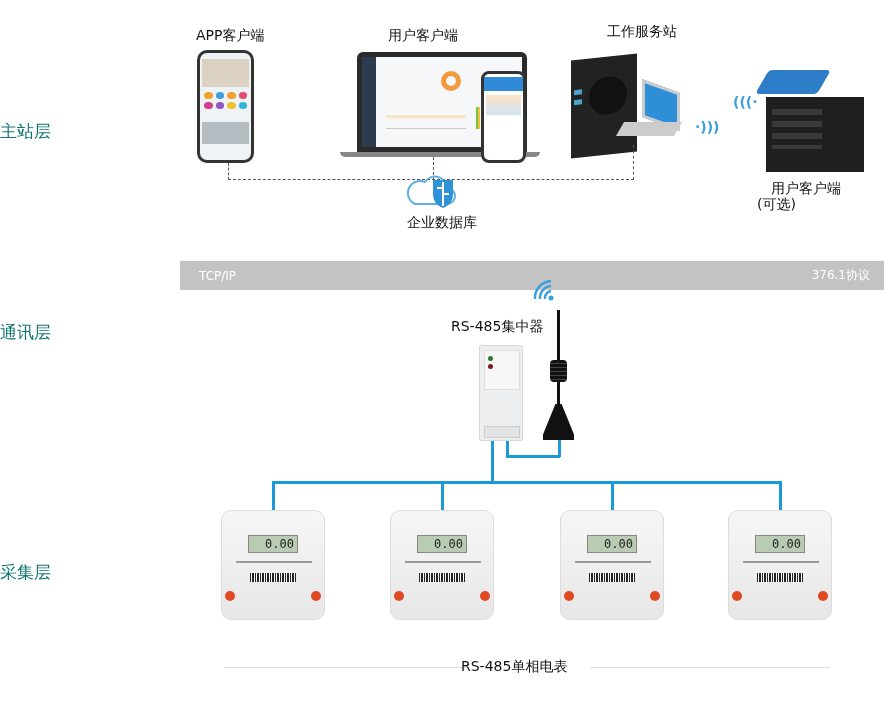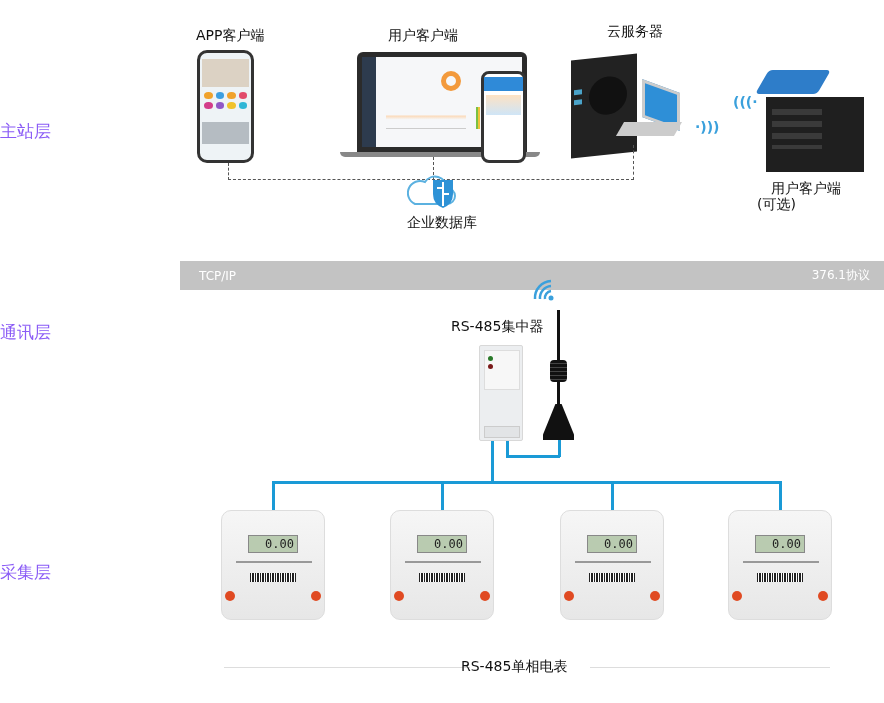--- a/index.html
+++ b/index.html
@@ -1,38 +1,38 @@
 <!DOCTYPE html>
 <html><head>
 <meta charset="utf-8">
 <style>
 *{box-sizing:border-box;margin:0;padding:0}
 body{width:884px;height:703px;background:#fff;position:relative;overflow:hidden;font-family:"DejaVu Sans","Liberation Sans",sans-serif;color:#222}
 .abs{position:absolute}
-.layer-label{font-size:17px;color:#8b5cf6;left:0}
+.layer-label{font-size:17px;color:#0f766e;left:0}
 .cap{font-size:14px;color:#111;text-align:center;white-space:nowrap}
 .band{left:180px;top:261px;width:704px;height:29px;background:#c3c3c3;color:#fff;font-size:12px;display:flex;justify-content:space-between;align-items:center;padding:0 14px 0 19px}
 .dash{border-color:#555;border-style:dashed;border-width:0}
 .blue{background:#1a9ad6}
 .meter{width:104px;height:110px;background:linear-gradient(#f6f6f6,#e7e7e7);border-radius:10px;border:1px solid #ddd}
 .meter .lcd{position:absolute;left:26px;top:24px;width:50px;height:18px;background:#b9cbb0;border:1px solid #888;font-family:"DejaVu Sans Mono",monospace;font-size:12px;text-align:right;padding-right:3px;line-height:16px;color:#222}
 .meter .bar{position:absolute;left:28px;top:62px;width:46px;height:9px;background:repeating-linear-gradient(90deg,#222 0 1px,#fff 1px 2px,#222 2px 4px,#fff 4px 5px)}
 .meter .knob{position:absolute;top:80px;width:10px;height:10px;border-radius:50%;background:#e04a22}
 .meter .tx{position:absolute;left:14px;width:76px;height:2px;background:#999}
 </style>
 </head>
 <body>
 
 <div class="abs layer-label" style="top:120px">主站层</div>
 <div class="abs layer-label" style="top:321px">通讯层</div>
 <div class="abs layer-label" style="top:561px">采集层</div>
 
 <div class="abs cap" style="left:196px;top:27px">APP客户端</div>
 <div class="abs cap" style="left:388px;top:27px">用户客户端</div>
-<div class="abs cap" style="left:607px;top:23px">云服务器</div>
+<div class="abs cap" style="left:607px;top:23px">工作服务站</div>
 <div class="abs cap" style="left:771px;top:180px">用户客户端</div>
 <div class="abs cap" style="left:757px;top:196px">(可选)</div>
 
 <div class="abs" style="left:197px;top:50px;width:57px;height:113px;border:3px solid #333;border-radius:10px;background:#eef3f6">
   <div style="height:28px;background:#dcd2c4;margin:6px 2px 0"></div>
   <div style="display:grid;grid-template-columns:repeat(4,1fr);gap:3px;padding:5px 4px">
     <span style="height:7px;border-radius:50%;background:#f0a22c"></span>
       <span style="height:7px;border-radius:50%;background:#3d9ee0"></span>
       <span style="height:7px;border-radius:50%;background:#f0a22c"></span>
       <span style="height:7px;border-radius:50%;background:#e24b6b"></span>

